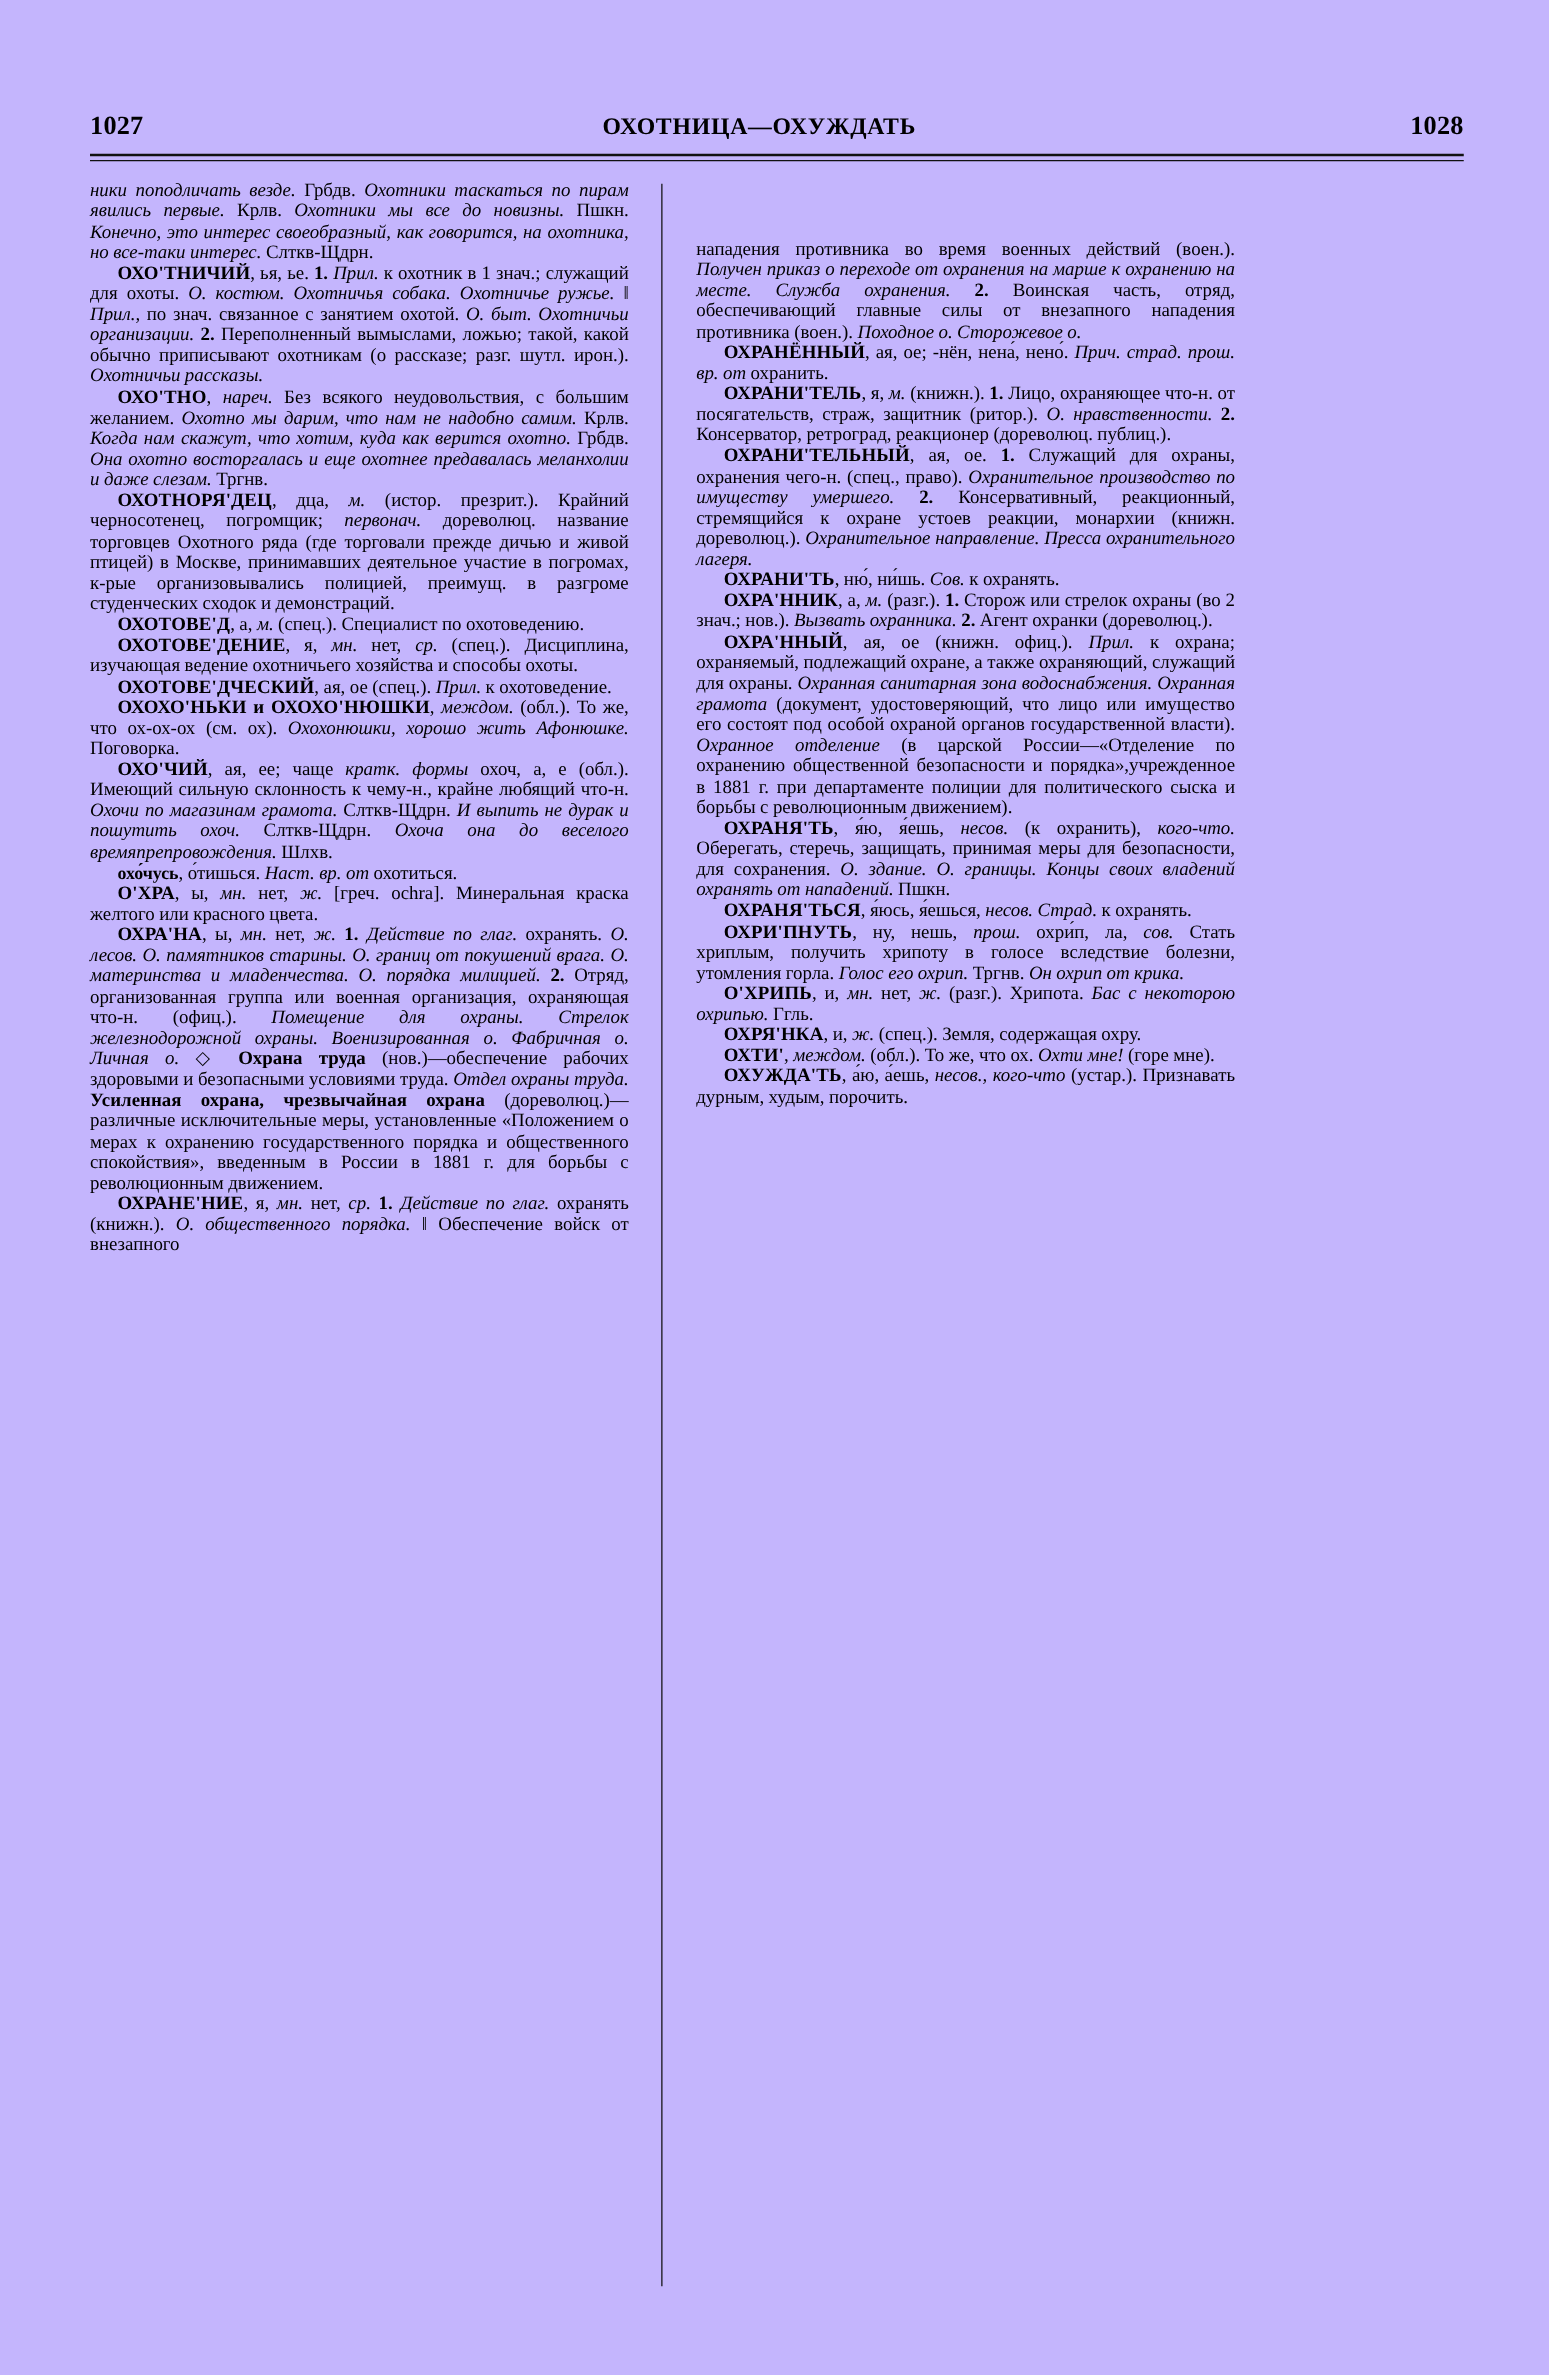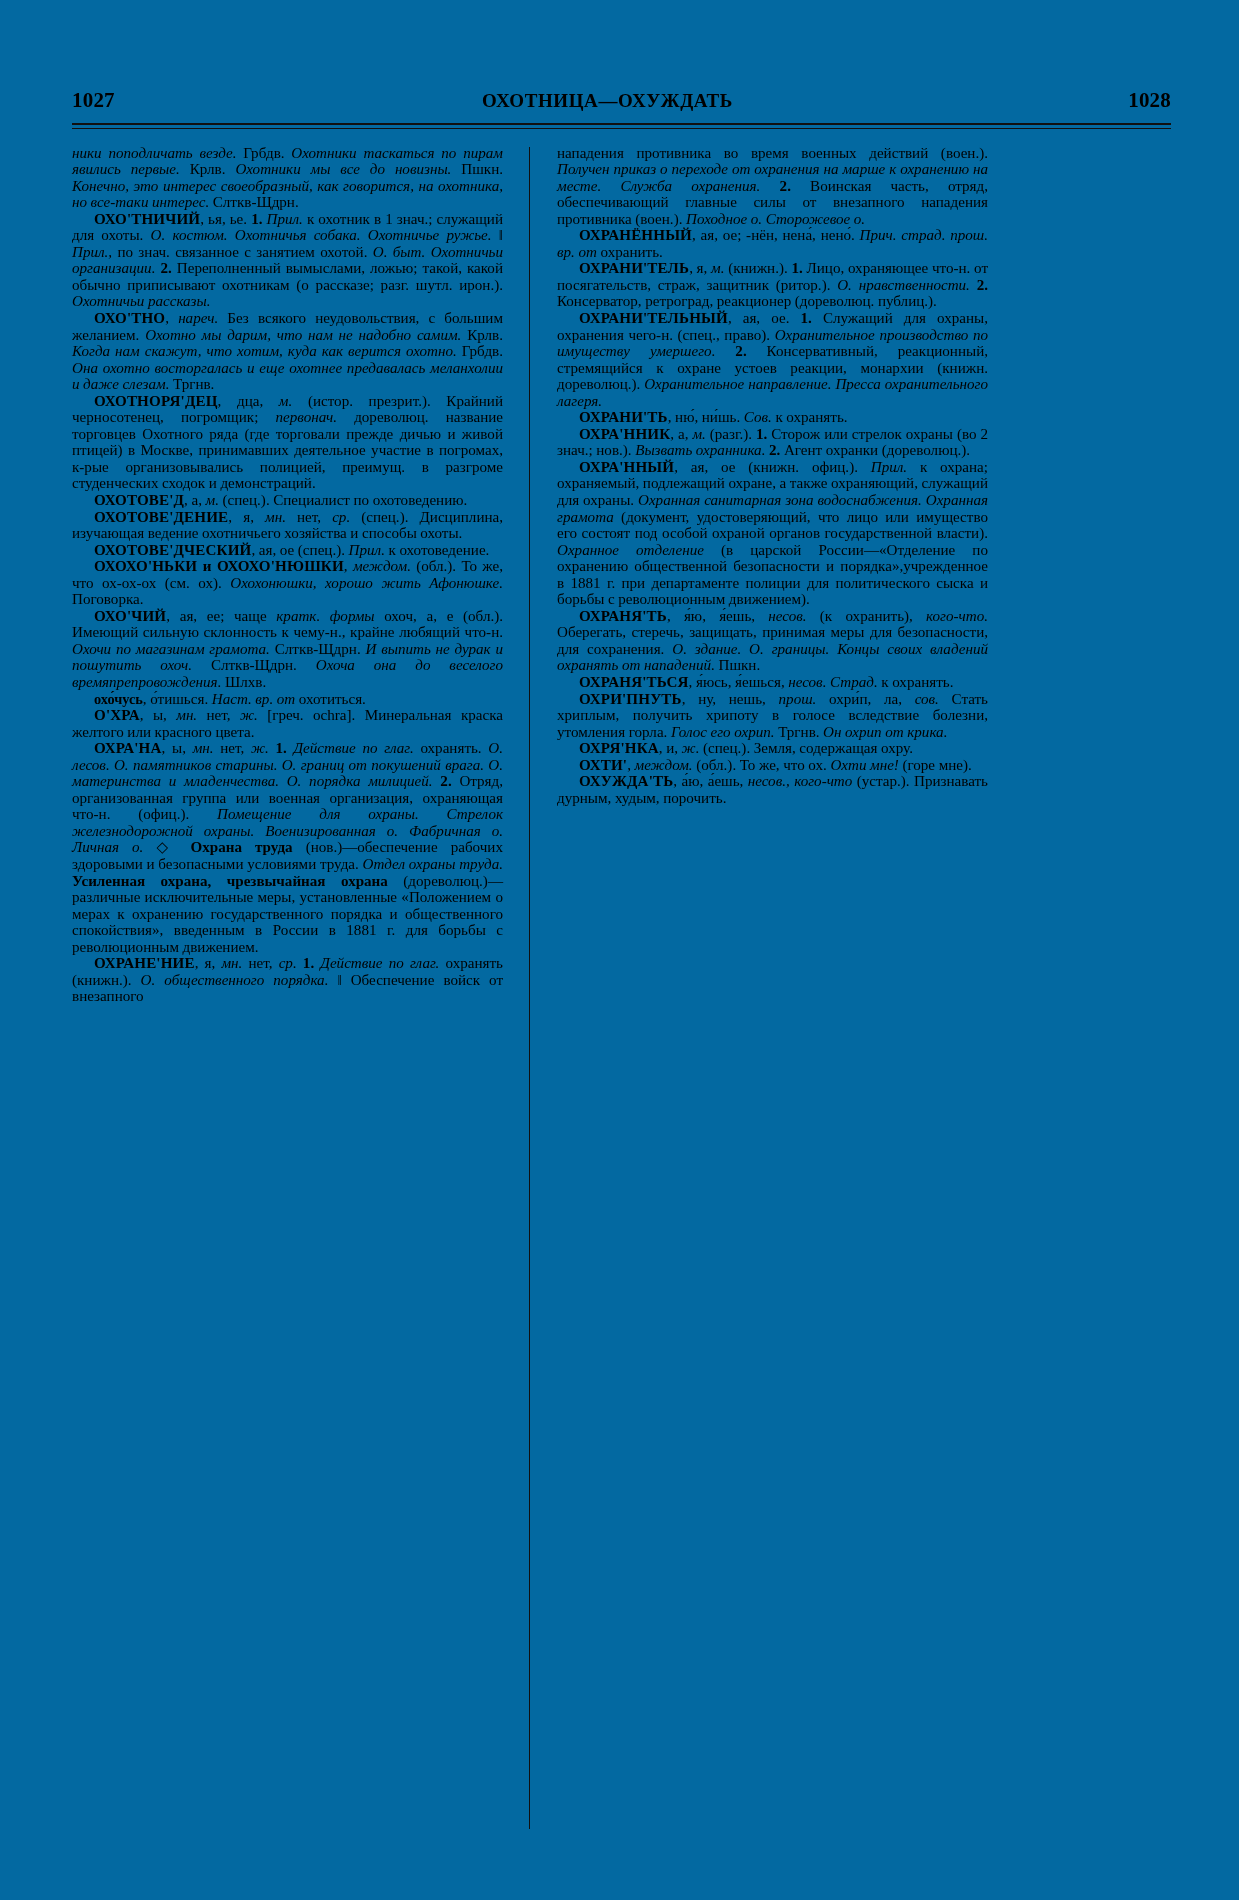--- a/index.html
+++ b/index.html
@@ -7,21 +7,21 @@
     width:1239px;height:1900px;
     font-family:"Liberation Serif","DejaVu Serif",serif;
     color:#000;
     -webkit-font-smoothing:none;
   }
   .page{
     position:relative;
     width:1239px;height:1900px;
     box-sizing:border-box;
     padding:88px 68px 40px 72px;
-    background:#0369a1;
+    background:#c4b5fd;
   }
   
   .runhead{
     display:flex;align-items:baseline;justify-content:space-between;
     font-weight:bold;
     letter-spacing:.2px;
     height:26px;
   }
   .folio{font-size:21px;font-weight:bold;}
   .runtitle{
@@ -46,21 +46,21 @@
     text-justify:inter-word;
     hyphens:none;
     word-spacing:-0.2px;
   }
   .col-left{padding-right:26px;}
   .gutter{
     width:1px;background:#111;
     margin:2px 0 6px 0;
     flex:0 0 1px;
   }
-  .col-right{padding-left:27px;}
+  .col-right{padding-left:27px;margin-top:47px;}
 
   p{margin:0;padding:0;text-indent:0;}
   .entry{margin:0;text-indent:22px;}
   .cont{margin:0;text-indent:0;}
 
   .hw{font-weight:bold;letter-spacing:.15px;}
   .hw-sm{font-weight:bold;font-size:14.3px;}
   i,.it{font-style:italic;}
 </style>
 </head>
@@ -105,20 +105,21 @@
       <div>
           <p class="entry"><span class="hw">ОХРАНЁННЫЙ</span><span>, ая, ое; -нён, нена́, нено́. <i>Прич. страд. прош. вр. от</i> охранить.</span></p>
           <p class="entry"><span class="hw">ОХРАНИ'ТЕЛЬ</span><span>, я, <i>м.</i> (книжн.). <b>1.</b> Лицо, охраняющее что-н. от посягательств, страж, защитник (ритор.). <i>О. нравственности.</i> <b>2.</b> Консерватор, ретроград, реакционер (дореволюц. публиц.).</span></p>
           <p class="entry"><span class="hw">ОХРАНИ'ТЕЛЬНЫЙ</span><span>, ая, ое. <b>1.</b> Служащий для охраны, охранения чего-н. (спец., право). <i>Охранительное производство по имуществу умершего.</i> <b>2.</b> Консервативный, реакционный, стремящийся к охране устоев реакции, монархии (книжн. дореволюц.). <i>Охранительное направление. Пресса охранительного лагеря.</i></span></p>
           <p class="entry"><span class="hw">ОХРАНИ'ТЬ</span><span>, ню́, ни́шь. <i>Сов.</i> к охранять.</span></p>
           <p class="entry"><span class="hw">ОХРА'ННИК</span><span>, а, <i>м.</i> (разг.). <b>1.</b> Сторож или стрелок охраны (во 2 знач.; нов.). <i>Вызвать охранника.</i> <b>2.</b> Агент охранки (дореволюц.).</span></p>
           <p class="entry"><span class="hw">ОХРА'ННЫЙ</span><span>, ая, ое (книжн. офиц.). <i>Прил.</i> к охрана; охраняемый, подлежащий охране, а также охраняющий, служащий для охраны. <i>Охранная санитарная зона водоснабжения. Охранная грамота</i> (документ, удостоверяющий, что лицо или имущество его состоят под особой охраной органов государственной власти). <i>Охранное отделение</i> (в царской России—«Отделение по охранению общественной безопасности и порядка»,учрежденное в 1881 г. при департаменте полиции для политического сыска и борьбы с революционным движением).</span></p>
           <p class="entry"><span class="hw">ОХРАНЯ'ТЬ</span><span>, я́ю, я́ешь, <i>несов.</i> (к охранить), <i>кого-что.</i> Оберегать, стеречь, защищать, принимая меры для безопасности, для сохранения. <i>О. здание. О. границы. Концы своих владений охранять от нападений.</i> Пшкн.</span></p>
           <p class="entry"><span class="hw">ОХРАНЯ'ТЬСЯ</span><span>, я́юсь, я́ешься, <i>несов. Страд.</i> к охранять.</span></p>
           <p class="entry"><span class="hw">ОХРИ'ПНУТЬ</span><span>, ну, нешь, <i>прош.</i> охри́п, ла, <i>сов.</i> Стать хриплым, получить хрипоту в голосе вследствие болезни, утомления горла. <i>Голос его охрип.</i> Тргнв. <i>Он охрип от крика.</i></span></p>
+          <p class="entry"><span class="hw">О'ХРИПЬ</span><span>, и, <i>мн.</i> нет, <i>ж.</i> (разг.). Хрипота. <i>Бас с некоторою охрипью.</i> Ггль.</span></p>
           <p class="entry"><span class="hw">ОХРЯ'НКА</span><span>, и, <i>ж.</i> (спец.). Земля, содержащая охру.</span></p>
           <p class="entry"><span class="hw">ОХТИ'</span><span>, <i>междом.</i> (обл.). То же, что ох. <i>Охти мне!</i> (горе мне).</span></p>
           <p class="entry"><span class="hw">ОХУЖДА'ТЬ</span><span>, а́ю, а́ешь, <i>несов., кого-что</i> (устар.). Признавать дурным, худым, порочить.</span></p>
         </div>
     </div>
   </div>
 
 </div>
 
 </body></html>

